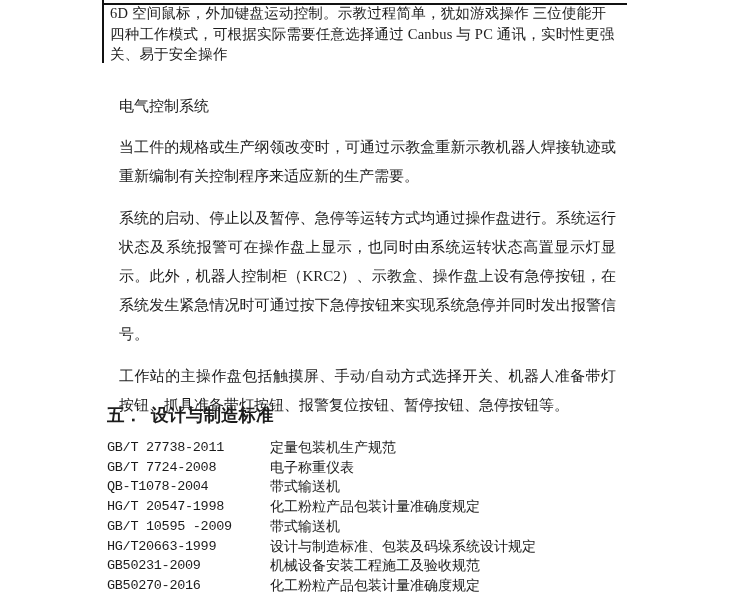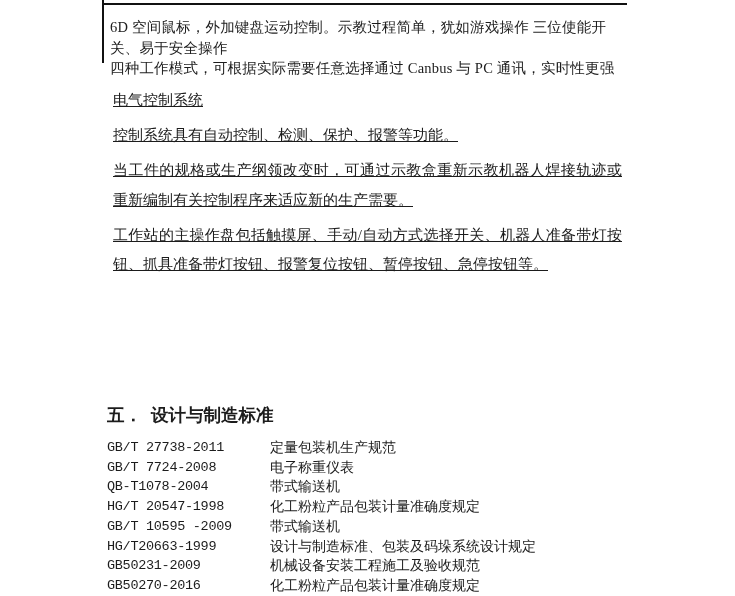--- a/index.html
+++ b/index.html
@@ -34,41 +34,40 @@
     position: absolute;
     left: 102px;
     top: 0;
     width: 2px;
     height: 63px;
     background: #111111;
   }
   .cell-text {
     position: absolute;
     left: 110px;
-    top: 17px;
+    top: 3px;
     width: 518px;
     font-size: 14.5px;
     line-height: 20.5px;
     text-align: justify;
     letter-spacing: 0.2px;
   }
   .body-text {
     position: absolute;
     left: 107px;
     top: 80px;
     width: 521px;
     font-size: 15px;
     line-height: 29.2px;
     text-align: justify;
   }
   .body-text p {
-    margin: 6px;
+    margin: 12px;
     text-align: justify;
     text-justify: inter-character;
-    text-decoration: underline;
   }
   .body-heading {
     margin: 0;
     font-size: 15px;
     font-weight: normal;
   }
   .section-heading {
     position: absolute;
     left: 107px;
     top: 401px;
@@ -106,28 +105,28 @@
 </head>
 <body>
 
 <div class="page">
 
   <div class="top-rule"></div>
   <div class="left-stub"></div>
 
   <div class="cell-text">
     <div>6D 空间鼠标，外加键盘运动控制。示教过程简单，犹如游戏操作 三位使能开</div>
+    <div>四种工作模式，可根据实际需要任意选择通过 Canbus 与 PC 通讯，实时性更强</div>
     <div>关、易于安全操作</div>
-    <div>四种工作模式，可根据实际需要任意选择通过 Canbus 与 PC 通讯，实时性更强</div>
   </div>
 
   <div class="body-text">
     <p class="body-heading">电气控制系统</p>
-    <p>控制系统具有自动控制、检测、保护、报警等功能。</p>
     <p>当工件的规格或生产纲领改变时，可通过示教盒重新示教机器人焊接轨迹或重新编制有关控制程序来适应新的生产需要。</p>
+    <p>系统的启动、停止以及暂停、急停等运转方式均通过操作盘进行。系统运行状态及系统报警可在操作盘上显示，也同时由系统运转状态高置显示灯显示。此外，机器人控制柜（KRC2）、示教盒、操作盘上设有急停按钮，在系统发生紧急情况时可通过按下急停按钮来实现系统急停并同时发出报警信号。</p>
     <p>工作站的主操作盘包括触摸屏、手动/自动方式选择开关、机器人准备带灯按钮、抓具准备带灯按钮、报警复位按钮、暂停按钮、急停按钮等。</p>
   </div>
 
   <div class="section-heading">
     <span class="num">五．</span><span>设计与制造标准</span>
   </div>
 
   <div class="standards">
     <div class="std-row">
       <span class="std-code">GB/T 27738-2011</span>

